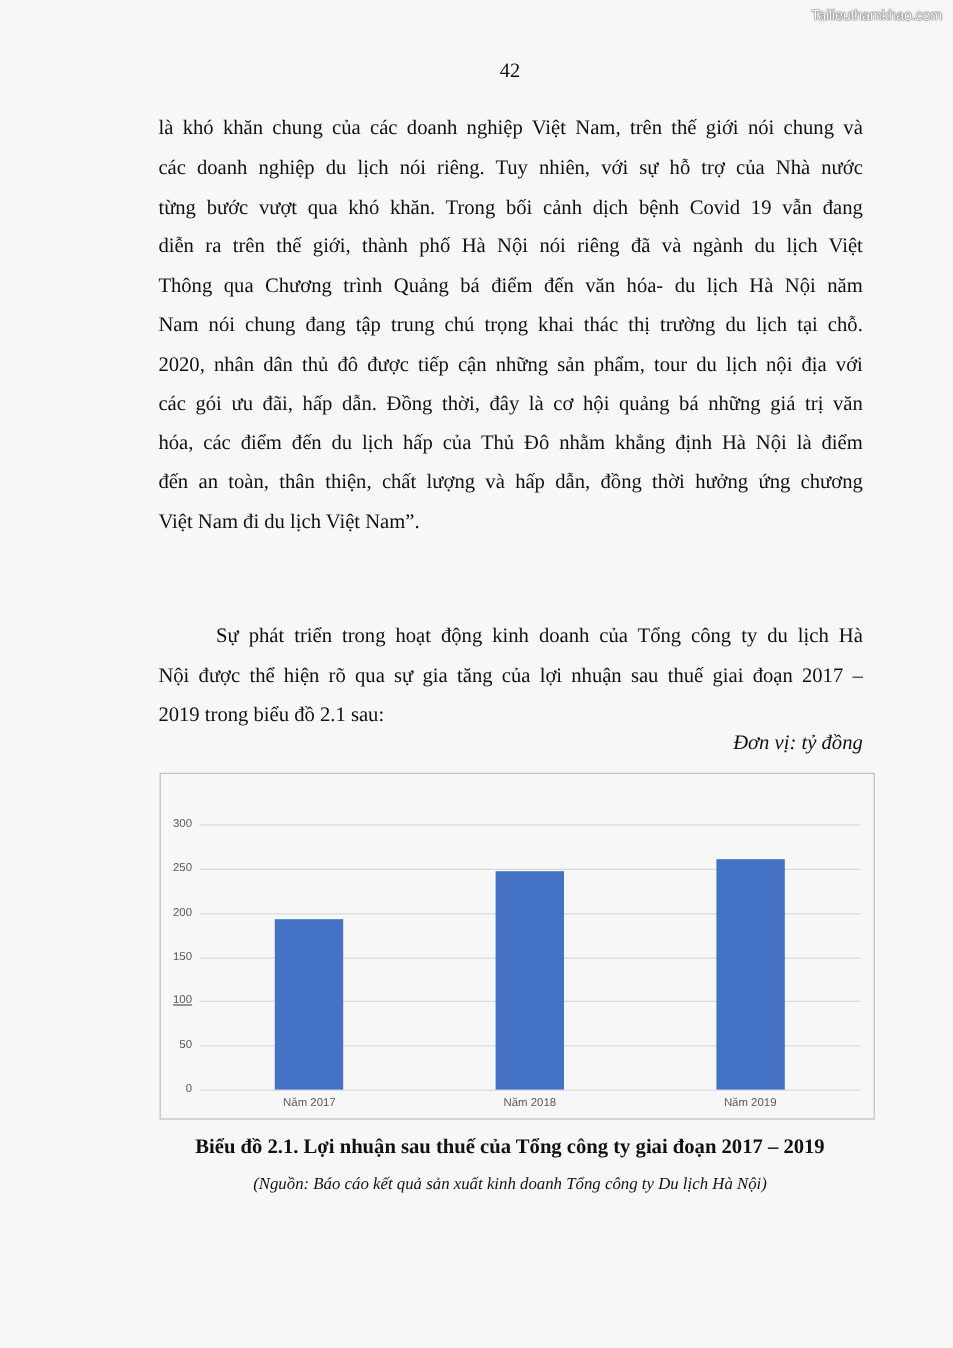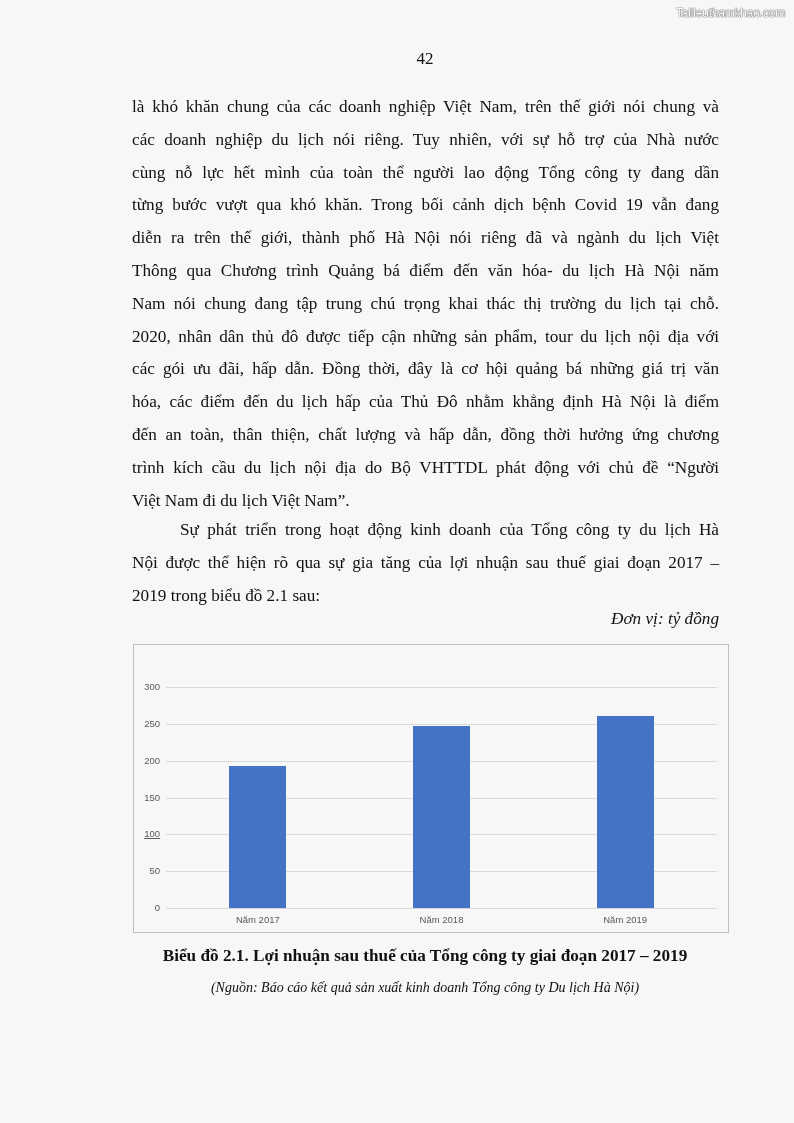--- a/index.html
+++ b/index.html
@@ -137,30 +137,28 @@
 </head>
 <body>
 
 <div class="watermark">Tailieuthamkhao.com</div>
 
 <div class="page-number">42</div>
 
 <div class="body-text" style="top:91px;">
   <span class="line">là khó khăn chung của các doanh nghiệp Việt Nam, trên thế giới nói chung và</span>
   <span class="line">các doanh nghiệp du lịch nói riêng. Tuy nhiên, với sự hỗ trợ của Nhà nước</span>
-  <span class="line">cùng nỗ lực hết mình của toàn thể người lao động Tổng công ty đang dần</span>
   <span class="line">từng bước vượt qua khó khăn. Trong bối cảnh dịch bệnh Covid 19 vẫn đang</span>
   <span class="line">diễn ra trên thế giới, thành phố Hà Nội nói riêng đã và ngành du lịch Việt</span>
   <span class="line">Thông qua Chương trình Quảng bá điểm đến văn hóa- du lịch Hà Nội năm</span>
   <span class="line">Nam nói chung đang tập trung chú trọng khai thác thị trường du lịch tại chỗ.</span>
   <span class="line">2020, nhân dân thủ đô được tiếp cận những sản phẩm, tour du lịch nội địa với</span>
   <span class="line">các gói ưu đãi, hấp dẫn. Đồng thời, đây là cơ hội quảng bá những giá trị văn</span>
   <span class="line">hóa, các điểm đến du lịch hấp của Thủ Đô nhằm khẳng định Hà Nội là điểm</span>
   <span class="line">đến an toàn, thân thiện, chất lượng và hấp dẫn, đồng thời hưởng ứng chương</span>
-  <span class="line">trình kích cầu du lịch nội địa do Bộ VHTTDL phát động với chủ đề “Người</span>
   <span class="line last">Việt Nam đi du lịch Việt Nam”.</span>
 </div>
 
 <div class="body-text" style="top:514px;">
   <span class="line indent">Sự phát triển trong hoạt động kinh doanh của Tổng công ty du lịch Hà</span>
   <span class="line">Nội được thể hiện rõ qua sự gia tăng của lợi nhuận sau thuế giai đoạn 2017 –</span>
   <span class="line last">2019 trong biểu đồ 2.1 sau:</span>
 </div>
 
 <div class="unit">Đơn vị: tỷ đồng</div>

